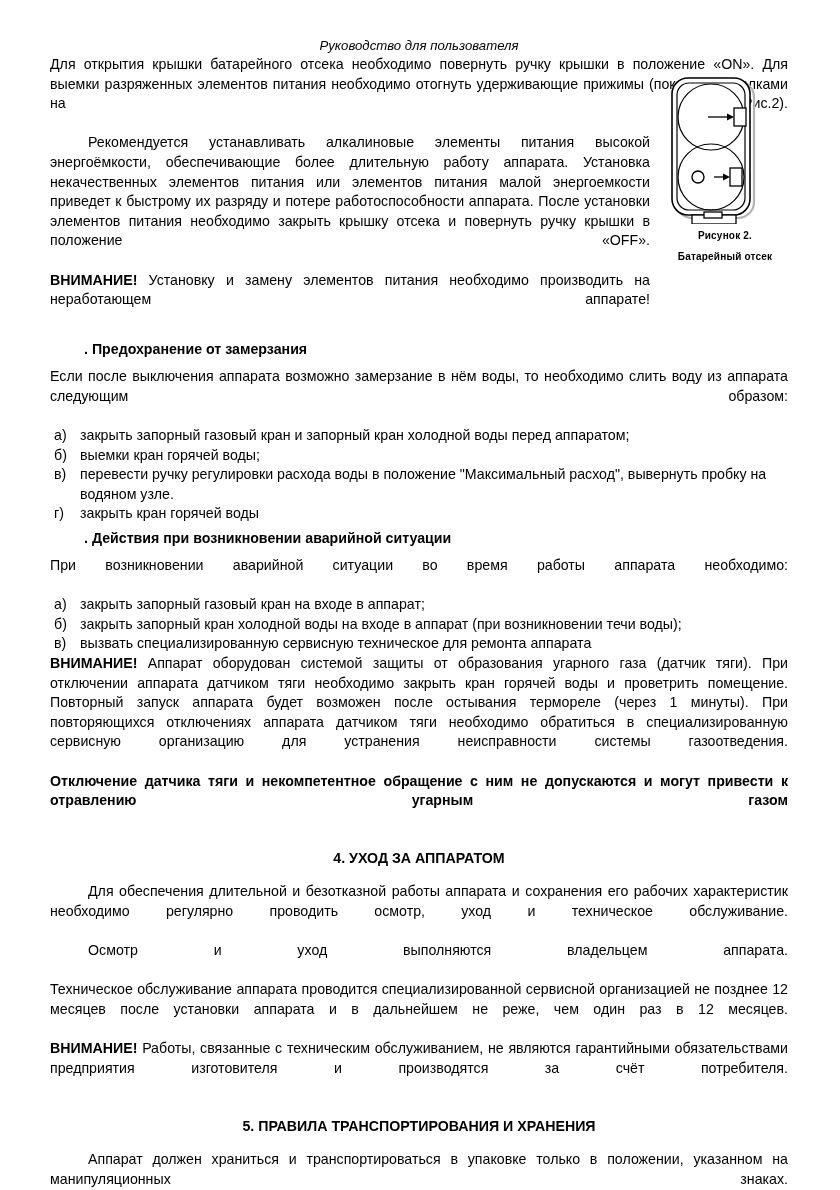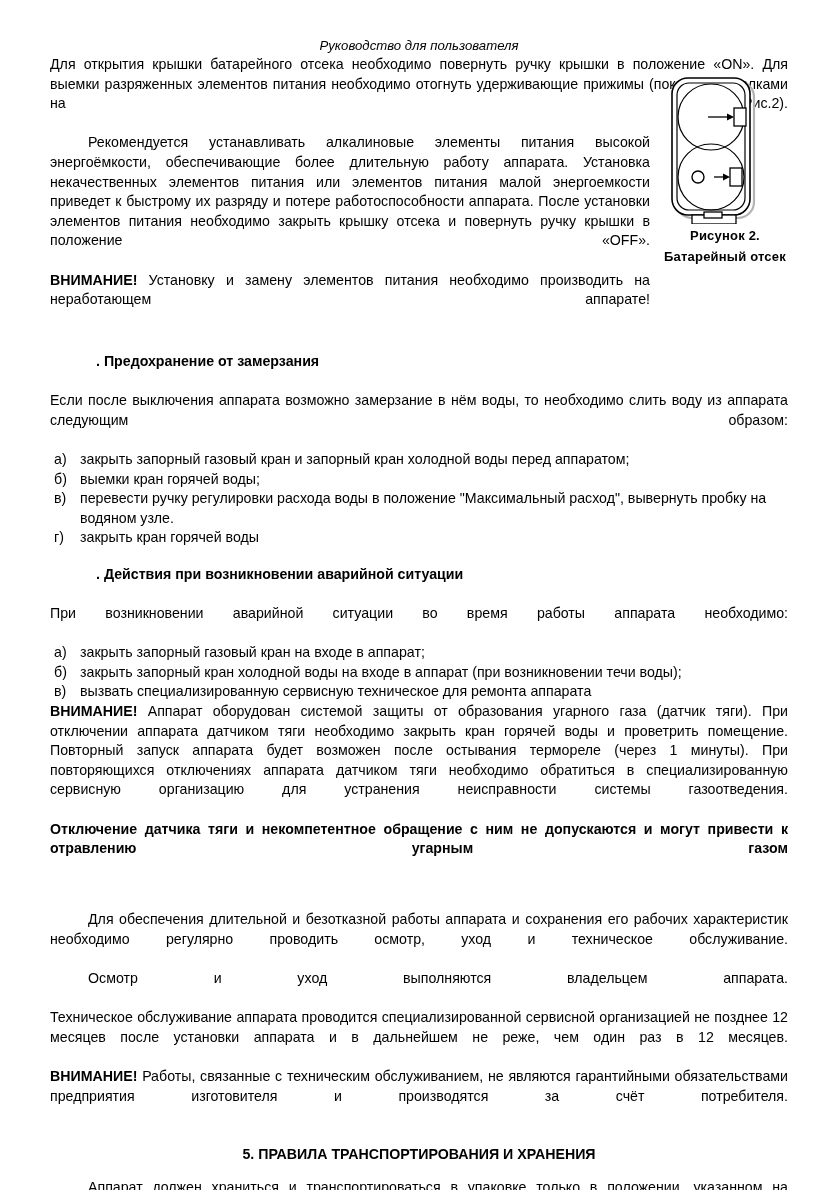--- a/index.html
+++ b/index.html
@@ -50,21 +50,21 @@
     font-weight: bold;
     font-size: 14.2px;
     line-height: 20px;
     text-align: center;
     margin: 0;
   }
   .sub-head {
     font-weight: bold;
     font-size: 14.2px;
     line-height: 21px;
-    margin: 12px;
+    margin: 0;
     padding-left: 34px;
   }
   .list-item {
     display: flex;
     font-size: 14.2px;
     line-height: 19.6px;
     margin: 0;
   }
   .list-marker {
     width: 30px;
@@ -83,21 +83,21 @@
   .figure-box {
     position: absolute;
     right: 20px;
     top: 72px;
     width: 190px;
     text-align: center;
   }
   .fig-svg { display: block; margin: 0 auto; }
   .fig-caption {
     font-weight: bold;
-    font-size: 13px;
+    font-size: 10px;
     line-height: 16.5px;
     margin-top: 4px;
     letter-spacing: 0.2px;
   }
 </style>
 </head>
 <body>
 
 <div class="page">
 
@@ -186,20 +186,21 @@
   </div>
 
   <p class="para full just">
     <span class="bold">ВНИМАНИЕ!</span><span> </span><span>Аппарат оборудован системой защиты от образования угарного газа (датчик тяги). При отключении аппарата датчиком тяги необходимо закрыть кран горячей воды и проветрить помещение. Повторный запуск аппарата будет возможен после остывания термореле (через 1   минуты). При повторяющихся отключениях аппарата датчиком тяги необходимо обратиться в специализированную сервисную организацию для устранения неисправности системы газоотведения.</span>
   </p>
 
   <p class="para full just bold">Отключение датчика тяги и некомпетентное обращение с ним не допускаются и могут привести к отравлению угарным газом</p>
 
   <div class="spacer-18"></div>
 
+  <div class="section-head">4. УХОД ЗА АППАРАТОМ</div>
   <div class="spacer-14"></div>
   <p class="para full just indent">Для обеспечения длительной и безотказной работы аппарата и сохранения его рабочих характеристик необходимо регулярно проводить осмотр, уход и техническое обслуживание.</p>
   <p class="para full just indent">Осмотр и уход выполняются владельцем аппарата.</p>
   <p class="para full just">Техническое обслуживание аппарата проводится специализированной сервисной организацией не позднее 12 месяцев после установки аппарата и в дальнейшем не реже, чем один раз в 12 месяцев.</p>
   <p class="para full just">
     <span class="bold">ВНИМАНИЕ!</span><span> </span><span>Работы, связанные с техническим обслуживанием, не являются гарантийными обязательствами предприятия изготовителя и производятся за счёт потребителя.</span>
   </p>
 
   <div class="spacer-18"></div>
 

